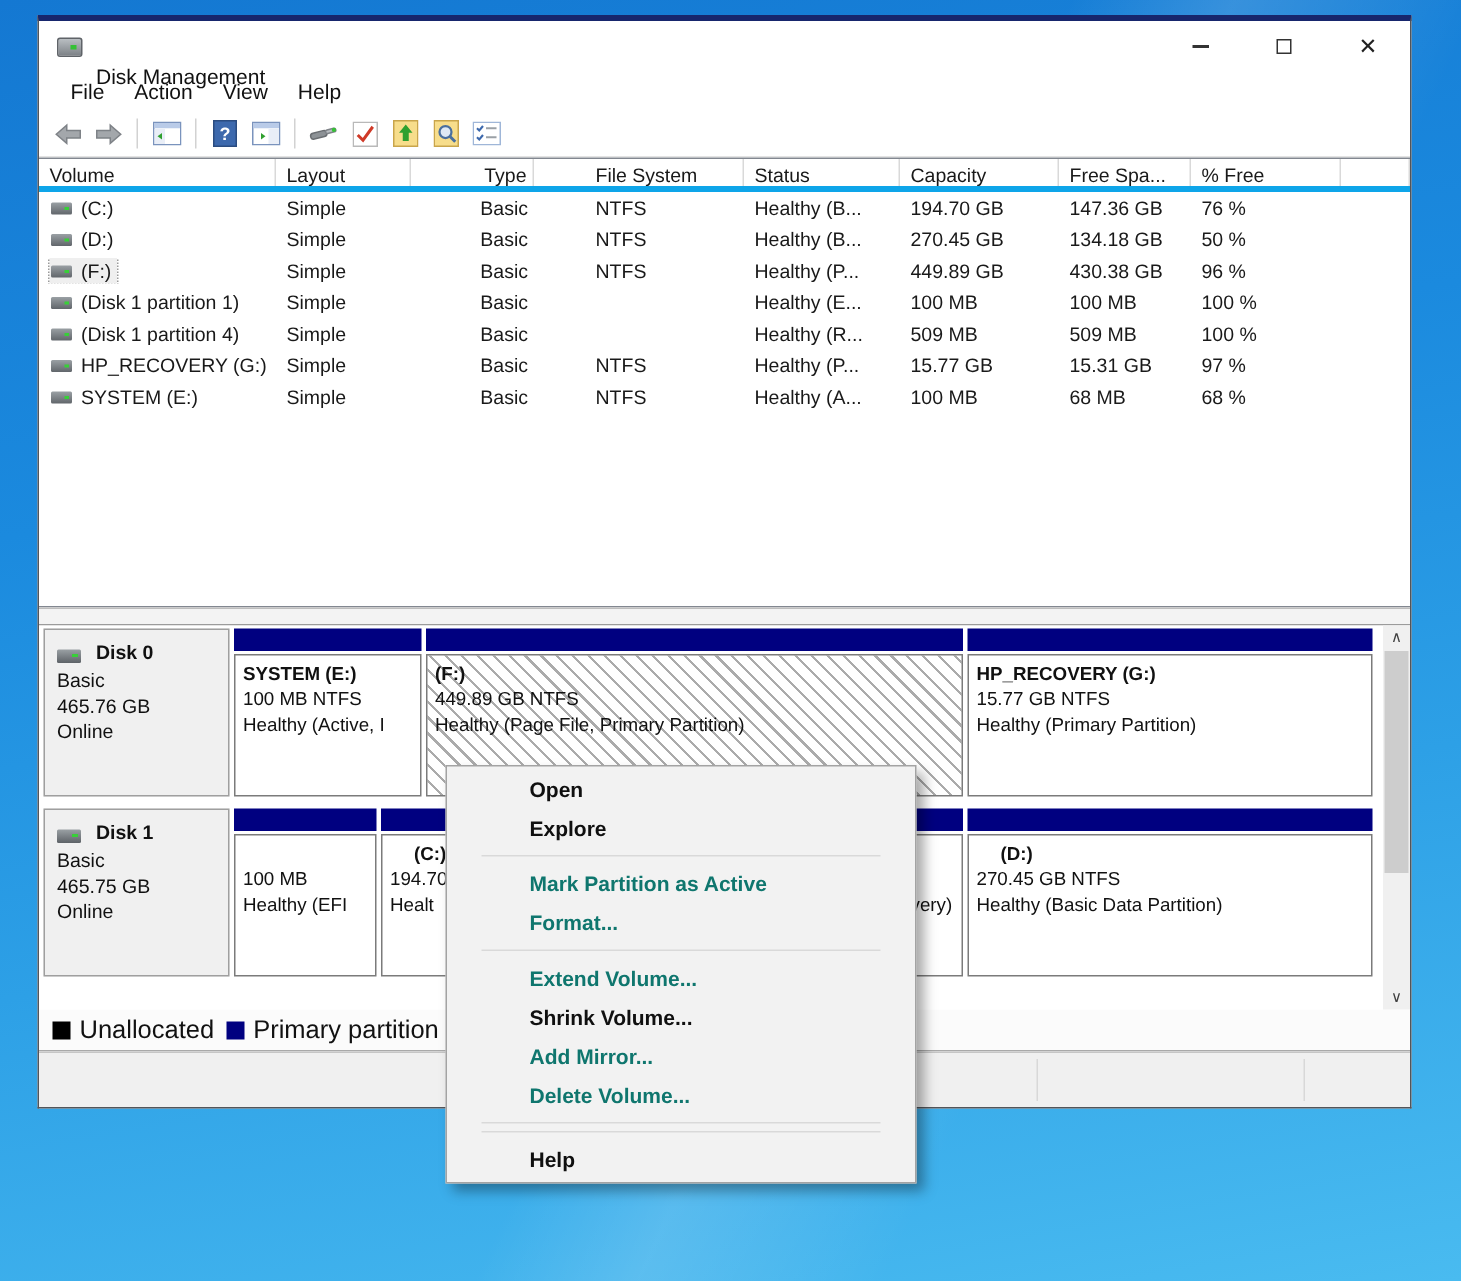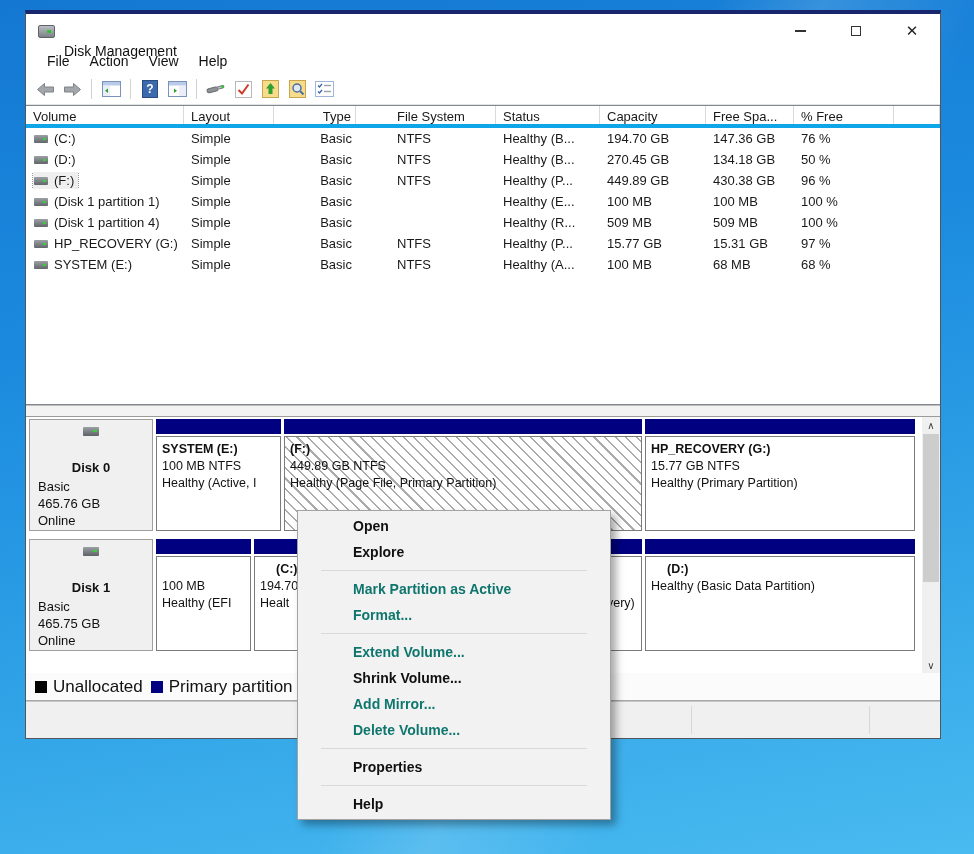--- a/index.html
+++ b/index.html
@@ -52,21 +52,21 @@
   
   .splitter { height:12px; background:#f3f3f3; border-top:1px solid #bdbdbd; border-bottom:1px solid #9b9b9b; flex:0 0 auto; }
   
   .gpane { height:256px; position:relative; background:#fff; flex:0 0 auto; }
   .gscroll { position:absolute; right:0; top:0; width:18px; height:100%; background:#f0f0f0;
     display:flex; flex-direction:column; align-items:center; justify-content:space-between; font-size:10px; color:#404040; }
   .sb-arrow { height:16px; display:flex; align-items:center; justify-content:center; width:100%; }
   .sb-thumb { position:absolute; top:17px; left:1px; width:16px; height:148px; background:#cdcdcd; }
   .disk-row { display:flex; margin:2px 18px 8px 3px; height:112px; }
   .disk-label { width:124px; background:#f0f0f0; border:1px solid #9f9f9f; padding:7px 8px; font-size:13px; color:#111; }
-  .disk-name { font-weight:bold; font-size:13px; display:flex; align-items:center; gap:24px; margin-bottom:3px;flex-direction:column; }
+  .disk-name { font-weight:bold; font-size:13px; display:flex; align-items:flex-end; gap:10px; margin-bottom:3px; }
   .disk-ic { display:inline-block; width:16px; height:9px; position:relative;
     background:linear-gradient(#9aa0a4,#5d6267); border-radius:1px; }
   .disk-ic::after { content:""; position:absolute; right:2px; top:3px; width:4px; height:2px; background:#38cf38; }
   .disk-label div.sub { line-height:17px; }
   .parts { display:flex; flex:1; margin-left:3px; }
   .part { display:flex; flex-direction:column; margin-right:3px; }
   .part-bar { height:15px; background:#000080; margin-bottom:2px; }
   .part-box { flex:1; background:#fff; border:1px solid #7b7b7b; padding:4px 5px; font-size:12.5px;
     line-height:17px; color:#111; overflow:hidden; white-space:nowrap; }
   .part-box .pt { font-weight:bold; }
@@ -376,20 +376,21 @@
           <div class="part-box clip-right">
             <div class="pt">&nbsp;</div>
             <div>&nbsp;</div>
             <div>very)</div>
           </div>
         </div>
         <div class="part" style="width:270px">
           <div class="part-bar"></div>
           <div class="part-box">
             <div class="pt pad-title">(D:)</div>
+            <div>270.45 GB NTFS</div>
             <div>Healthy (Basic Data Partition)</div>
           </div>
         </div>
       </div>
     </div>
 
     <div class="gscroll">
       <div class="sb-arrow">∧</div>
       <div class="sb-thumb"></div>
       <div class="sb-arrow">∨</div>
@@ -418,16 +419,15 @@
   <div class="mi">Explore</div>
   <div class="msep"></div>
   <div class="mi disabled">Mark Partition as Active</div>
   <div class="mi disabled">Format...</div>
   <div class="msep"></div>
   <div class="mi disabled">Extend Volume...</div>
   <div class="mi">Shrink Volume...</div>
   <div class="mi disabled">Add Mirror...</div>
   <div class="mi disabled">Delete Volume...</div>
   <div class="msep"></div>
-  <div class="mi">Properties</div>
   <div class="msep"></div>
   <div class="mi">Help</div>
 </div>
 
 </body></html>

